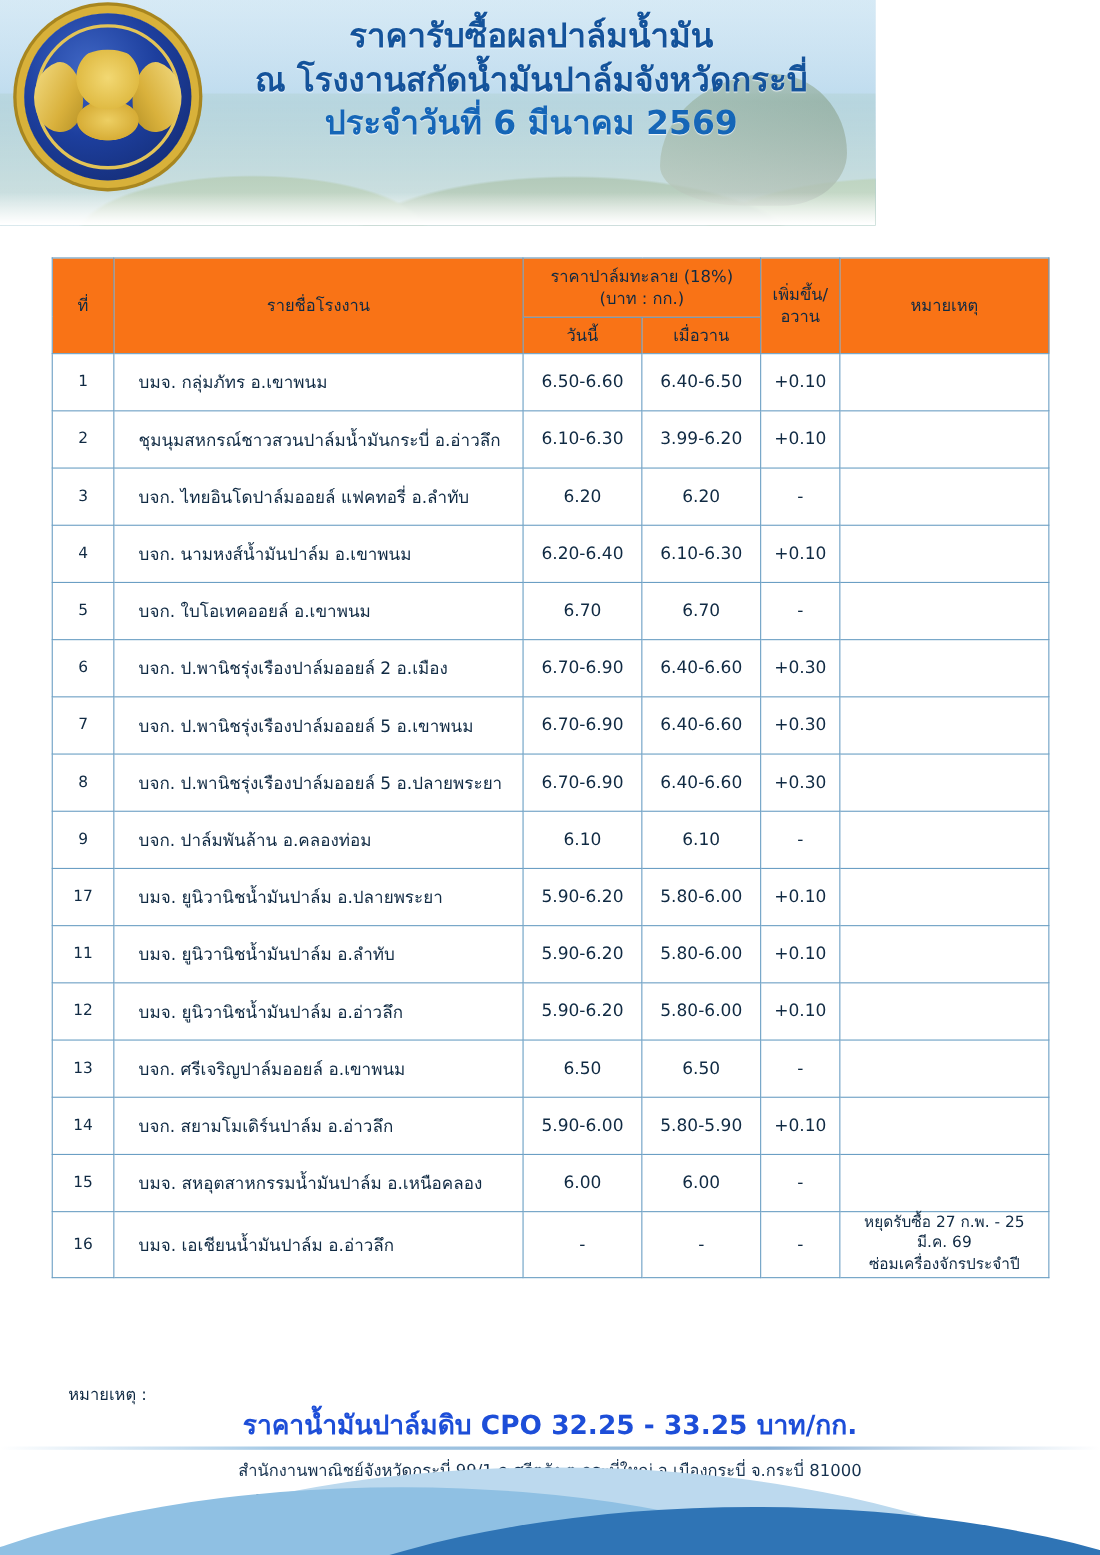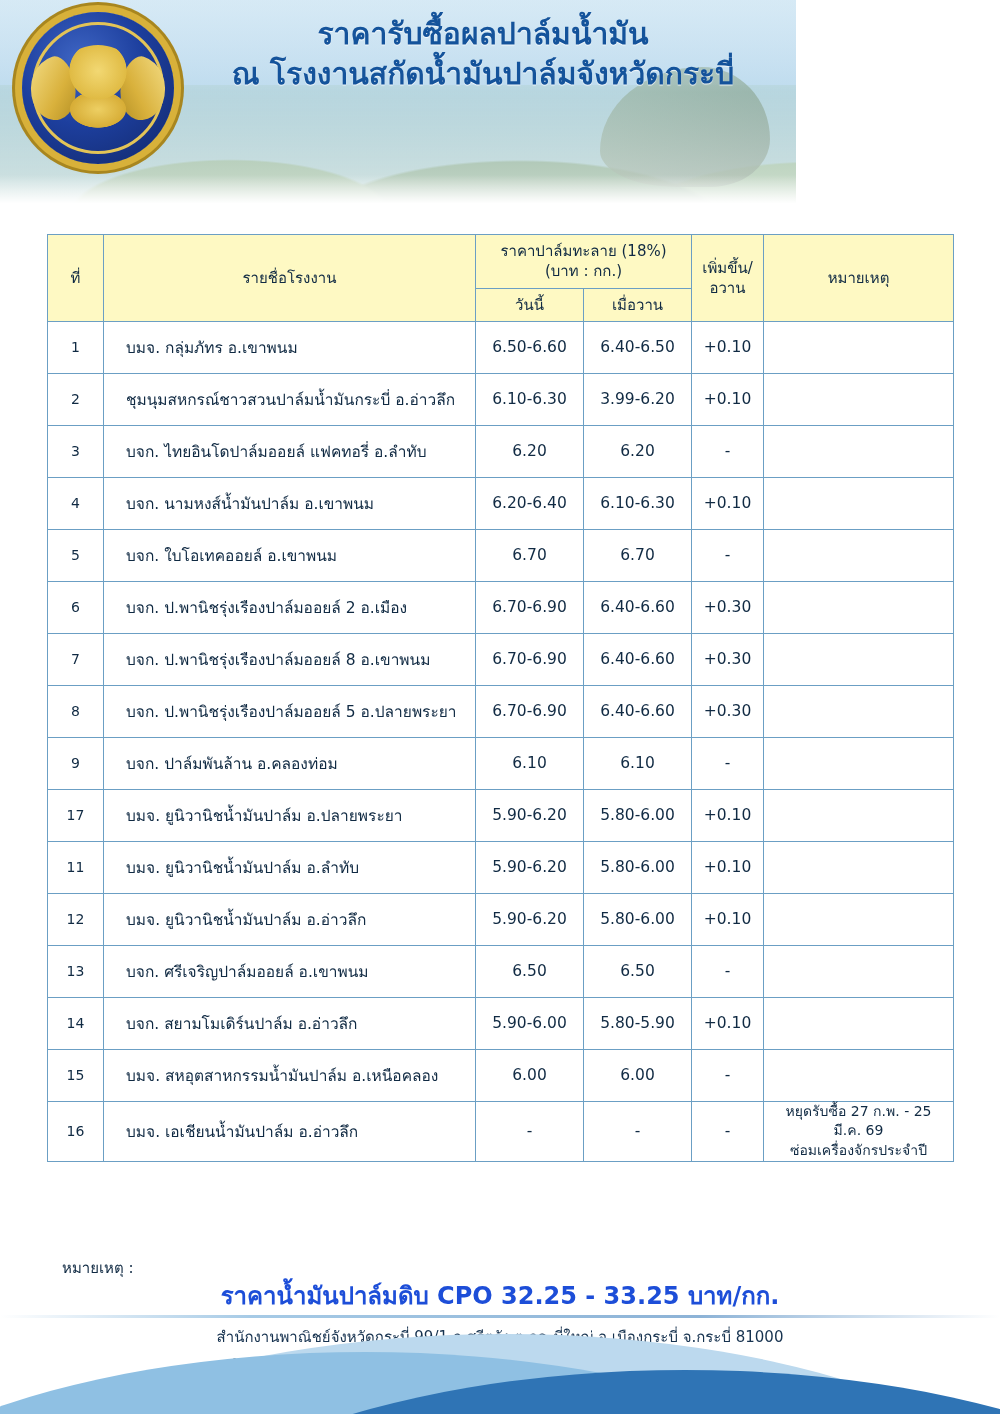--- a/index.html
+++ b/index.html
@@ -136,21 +136,21 @@
     border-collapse: collapse;
     width: 906px;
     table-layout: fixed;
     background: #ffffff;
   }
   table.price th, table.price td {
     border: 1px solid #6b9fc4;
     color: #102a43;
   }
   thead th {
-    background: #fef9c3;
+    background: #f97316;
     font-size: 15px;
     font-weight: normal;
     color: #0d3b63;
     padding: 6px 4px;
     line-height: 1.35;
   }
   .col-no    { width: 56px; }
   .col-name  { width: 372px; }
   .col-today { width: 108px; }
   .col-yest  { width: 108px; }
@@ -237,20 +237,21 @@
   <div class="emblem">
     <div class="emblem-ring"></div>
     <div class="emblem-wing-l"></div>
     <div class="emblem-wing-r"></div>
     <div class="emblem-figure"></div>
   </div>
 
   <div class="header-texts">
     <div class="h-line1">ราคารับซื้อผลปาล์มน้ำมัน</div>
     <div class="h-line2">ณ  โรงงานสกัดน้ำมันปาล์มจังหวัดกระบี่</div>
+    <div class="h-line3">ประจำวันที่ 6 มีนาคม 2569</div>
   </div>
 
   <div class="banner-bottom-fade"></div>
 </div>
 
 <div class="table-wrap">
   <table class="price">
     <colgroup>
       <col class="col-no">
       <col class="col-name">
@@ -322,21 +323,21 @@
         <tr>
           <td class="c-no">6</td>
           <td class="c-name">บจก. ป.พานิชรุ่งเรืองปาล์มออยล์ 2 อ.เมือง</td>
           <td class="c-num">6.70-6.90</td>
           <td class="c-num">6.40-6.60</td>
           <td class="c-num">+0.30</td>
           <td class="c-note"></td>
         </tr>
         <tr>
           <td class="c-no">7</td>
-          <td class="c-name">บจก. ป.พานิชรุ่งเรืองปาล์มออยล์ 8 อ.เขาพนม</td>
+          <td class="c-name">บจก. ป.พานิชรุ่งเรืองปาล์มออยล์ 5 อ.เขาพนม</td>
           <td class="c-num">6.70-6.90</td>
           <td class="c-num">6.40-6.60</td>
           <td class="c-num">+0.30</td>
           <td class="c-note"></td>
         </tr>
         <tr>
           <td class="c-no">8</td>
           <td class="c-name">บจก. ป.พานิชรุ่งเรืองปาล์มออยล์ 5 อ.ปลายพระยา</td>
           <td class="c-num">6.70-6.90</td>
           <td class="c-num">6.40-6.60</td>

